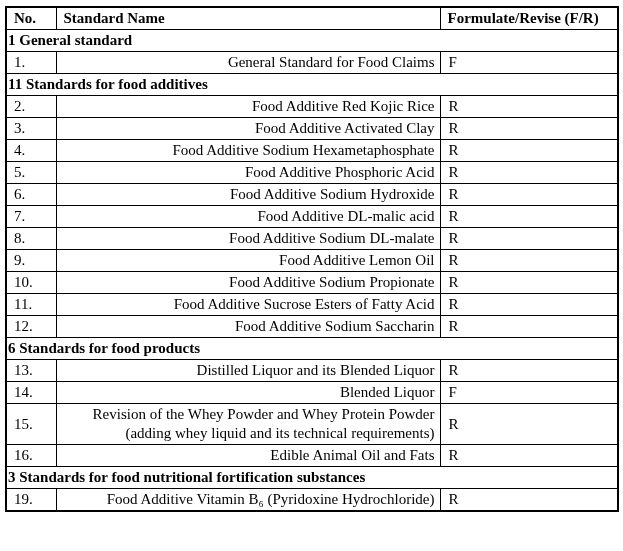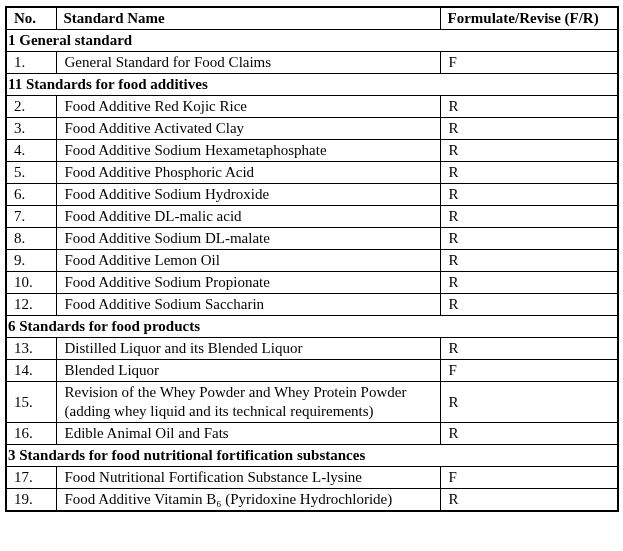--- a/index.html
+++ b/index.html
@@ -32,21 +32,21 @@
     line-height: 19px;
     padding: 1px 5px 1px 7px;
     height: 19px;
     vertical-align: middle;
     text-align: left;
     overflow: hidden;
     font-weight: normal;
   }
   thead th { font-weight: bold; }
   td.section-cell { font-weight: bold; padding-left: 1px; }
-  td.col-name { padding-left: 8px; }
+  td.col-name { padding-left: 16px; text-align: right; }
   td.col-fr { padding-left: 8px; }
 </style>
 </head>
 <body>
 
 <div class="page">
   <table class="standards">
     <colgroup>
       <col class="c-no">
       <col class="c-name">
@@ -110,20 +110,25 @@
           <td class="col-no">9.</td>
           <td class="col-name">Food Additive Lemon Oil</td>
           <td class="col-fr">R</td>
         </tr>
         <tr>
           <td class="col-no">10.</td>
           <td class="col-name">Food Additive Sodium Propionate</td>
           <td class="col-fr">R</td>
         </tr>
         <tr>
+          <td class="col-no">11.</td>
+          <td class="col-name">Food Additive Sucrose Esters of Fatty Acid</td>
+          <td class="col-fr">R</td>
+        </tr>
+        <tr>
           <td class="col-no">12.</td>
           <td class="col-name">Food Additive Sodium Saccharin</td>
           <td class="col-fr">R</td>
         </tr>
         <tr>
           <td colspan="3" class="section-cell">6 Standards for food products</td>
         </tr>
         <tr>
           <td class="col-no">13.</td>
           <td class="col-name">Distilled Liquor and its Blended Liquor</td>
@@ -141,24 +146,19 @@
         </tr>
         <tr>
           <td class="col-no">16.</td>
           <td class="col-name">Edible Animal Oil and Fats</td>
           <td class="col-fr">R</td>
         </tr>
         <tr>
           <td colspan="3" class="section-cell">3 Standards for food nutritional fortification substances</td>
         </tr>
         <tr>
-          <td class="col-no">17.</td>
-          <td class="col-name">Food Nutritional Fortification Substance L-lysine</td>
-          <td class="col-fr">F</td>
-        </tr>
-        <tr>
           <td class="col-no">19.</td>
           <td class="col-name">Food Additive Vitamin B₆ (Pyridoxine Hydrochloride)</td>
           <td class="col-fr">R</td>
         </tr>
       </tbody>
   </table>
 </div>
 
 </body></html>

